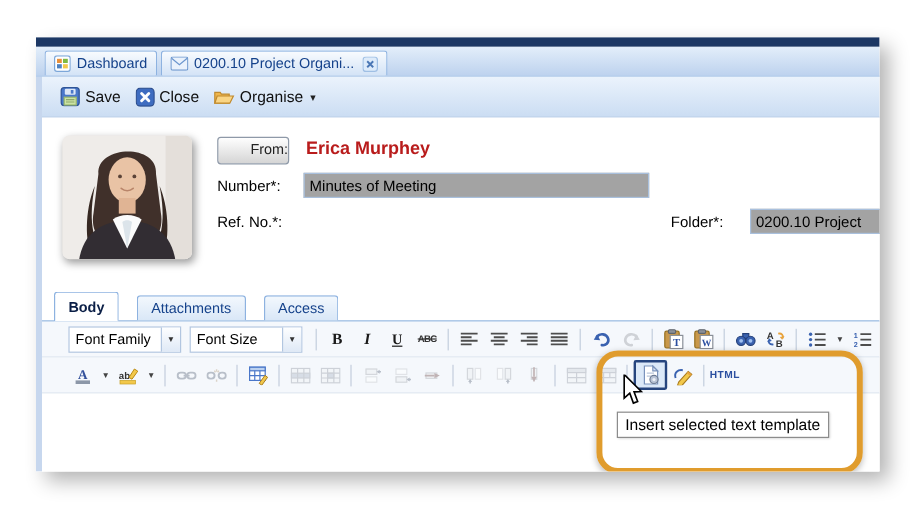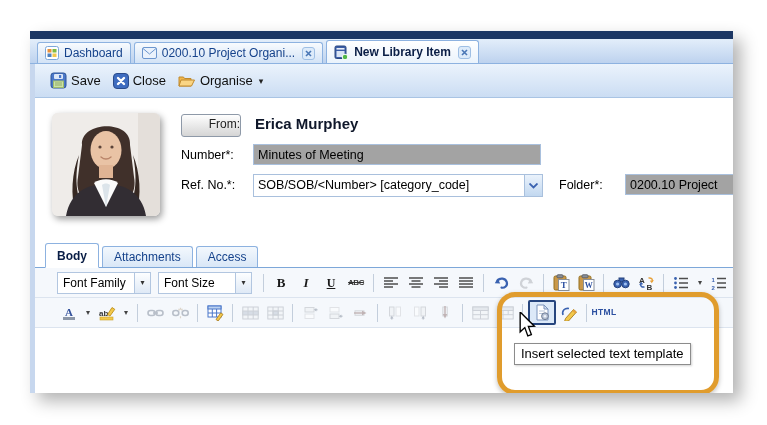--- a/index.html
+++ b/index.html
@@ -18,29 +18,29 @@
                 display:flex;align-items:center;padding-left:10px;gap:2px}
   .tbtn{display:flex;align-items:center;gap:4px;font-size:13px;color:#101010;background:none;border:1px solid transparent;
         border-radius:3px;padding:2px 4px;font-family:"Liberation Sans",sans-serif;cursor:default}
   .tbtn .drop{font-size:9px;color:#222;margin-left:2px}
   .form{position:relative;height:144px;flex:none;background:#fff}
   .photo{position:absolute;left:17px;top:15px;width:108px;height:103px;border-radius:6px;overflow:hidden;
          box-shadow:2px 3px 7px rgba(0,0,0,.40);background:#EDEAE7}
   .from-btn{position:absolute;left:146px;top:16px;width:58px;height:21px;background:linear-gradient(#FEFEFE,#D5D5D5);
             border:1px solid #8E99A8;border-radius:3px;font-size:12px;color:#222;text-align:right;line-height:19px;
             font-family:"Liberation Sans",sans-serif}
-  .from-name{position:absolute;left:220px;top:17px;font-size:15px;font-weight:bold;color:#0f172a}
+  .from-name{position:absolute;left:220px;top:17px;font-size:15px;font-weight:bold;color:#b91c1c}
   .flabel{position:absolute;font-size:12.5px;color:#000}
   .finput{position:absolute;height:19px;border:1px solid #A9C0DD;font-size:12.5px;padding:0 4px;color:#000;
           font-family:"Liberation Sans",sans-serif;box-sizing:content-box;background:#a3a3a3}
   .combo-field{position:absolute;left:218px;top:76px;width:288px;height:21px;border:1px solid #A9C0DD;display:flex;background:#fff}
   .combo-field .val{flex:1;font-size:12.5px;padding:3px 4px 0;white-space:nowrap;overflow:hidden;color:#000}
   .combo-field .dd{width:17px;background:linear-gradient(#EAF2FB,#C2D8F0);border-left:1px solid #A9C0DD;
                    display:flex;align-items:center;justify-content:center}
-  .innertabs{height:26px;flex:none;display:flex;align-items:flex-end;padding-left:10px;gap:3px;background:#fff;
+  .innertabs{height:26px;flex:none;display:flex;align-items:flex-end;padding-left:10px;gap:15px;background:#fff;
              border-bottom:1px solid #7DA7D9;box-sizing:border-box}
   .itab{height:20px;padding:0 11px;display:flex;align-items:center;border:1px solid #8DB2E0;border-bottom:none;
         border-radius:3px 3px 0 0;background:linear-gradient(#F3F8FD,#D9E7F7);font-size:12px;color:#15428B;cursor:default}
   .itab.active{background:#fff;font-weight:bold;color:#0A1E46;height:23px;position:relative;z-index:2;margin-bottom:-1px;
                border-bottom:1px solid #fff}
   .etoolbar{background:#F5F8FC;border-bottom:1px solid #DCE4EF;display:flex;align-items:center;height:29px;flex:none;
             padding-left:22px;gap:1px}
   .ebtn{width:24px;height:22px;display:flex;align-items:center;justify-content:center;border:1px solid transparent;
         border-radius:2px;background:none;padding:0;flex:none}
   .ebtn.disabled{opacity:.45;filter:grayscale(.7)}
@@ -90,37 +90,20 @@
           </svg>
         </span>
         <span>0200.10 Project Organi...</span>
         <span class="tabx">
           <svg width="13" height="13" viewBox="0 0 13 13">
             <rect x="0.5" y="0.5" width="12" height="12" rx="2.5" fill="#DDEBFA" stroke="#9FBFE4"></rect>
             <path d="M4 4 L9 9 M9 4 L4 9" stroke="#4A77B5" stroke-width="1.6"></path>
           </svg>
         </span>
       </div>
-      <div class="tab active">
-        <span class="icn">
-          <svg width="15" height="15" viewBox="0 0 15 15">
-            <rect x="1" y="1" width="11" height="12.5" rx="1.5" fill="#3B5EA8" stroke="#2B477F"></rect>
-            <rect x="2.5" y="3" width="8" height="1.6" fill="#fff" opacity=".9"></rect>
-            <rect x="2.5" y="6" width="8" height="6" fill="#D9E4F5"></rect>
-            <circle cx="11" cy="12" r="2.8" fill="#52B848" stroke="#fff"></circle>
-          </svg>
-        </span>
-        <span>New Library Item</span>
-        <span class="tabx">
-          <svg width="13" height="13" viewBox="0 0 13 13">
-            <rect x="0.5" y="0.5" width="12" height="12" rx="2.5" fill="#DDEBFA" stroke="#9FBFE4"></rect>
-            <path d="M4 4 L9 9 M9 4 L4 9" stroke="#4A77B5" stroke-width="1.6"></path>
-          </svg>
-        </span>
-      </div>
     </div>
 
   <div class="winbody">
     <div class="main-toolbar">
         <button class="tbtn">
           <span class="icn">
             <svg width="17" height="17" viewBox="0 0 17 17">
               <rect x="1" y="1" width="15" height="15" rx="2.5" fill="#4A77C9" stroke="#2E5496"></rect>
               <rect x="4" y="2" width="9" height="5" rx="1" fill="#DCE7F7"></rect>
               <rect x="9" y="3" width="2.2" height="3" fill="#4A77C9"></rect>
@@ -170,28 +153,20 @@
           <path d="M50 72 L54 94 L58 72 C56 70 52 70 50 72 Z" fill="#DCE4EA"></path>
         </svg>
       </div>
       <div class="from-btn">From:</div>
       <div class="from-name">Erica Murphey</div>
 
       <div class="flabel" style="left:146px;top:50px">Number*:</div>
       <input class="finput" style="left: 218px; top: 46px; width: 278px;" value="Minutes of Meeting">
 
       <div class="flabel" style="left:146px;top:80px">Ref. No.*:</div>
-      <div class="combo-field">
-        <span class="val">SOB/SOB/&lt;Number&gt; [category_code]</span>
-        <span class="dd">
-          <svg width="9" height="6" viewBox="0 0 9 6">
-              <path d="M0.5 0.5 L4.5 4.5 L8.5 0.5" fill="none" stroke="#3A62B0" stroke-width="1.8"></path>
-            </svg>
-        </span>
-      </div>
 
       <div class="flabel" style="left:524px;top:80px">Folder*:</div>
       <input class="finput" style="left: 590px; top: 76px; width: 140px;" value="0200.10 Project">
     </div>
 
     <div class="innertabs">
         <div class="itab active">Body</div>
         <div class="itab">Attachments</div>
         <div class="itab">Access</div>
       </div>

